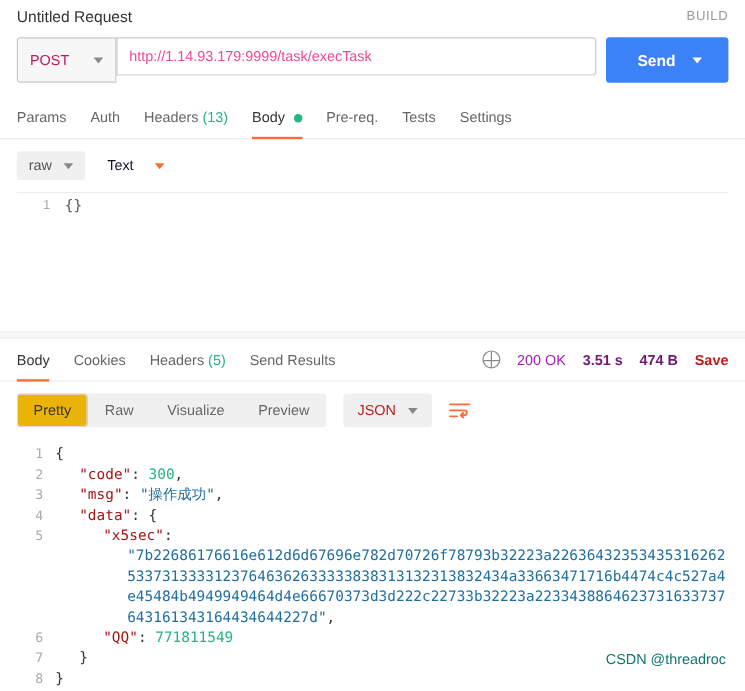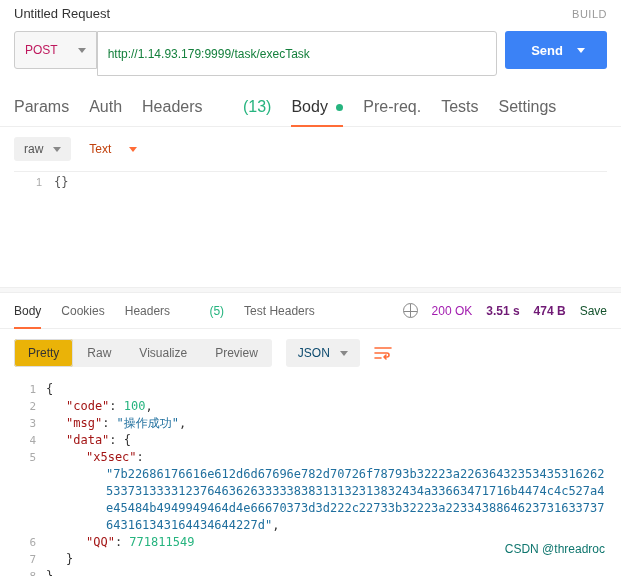--- a/index.html
+++ b/index.html
@@ -4,54 +4,54 @@
 <style>
 * { box-sizing: border-box; margin: 0; padding: 0; }
 body { font-family: -apple-system, "Segoe UI", sans-serif; font-size: 12px; color: #333; background: #fff; width: 621px; height: 576px; overflow: hidden; position: relative; }
 .header { display: flex; justify-content: space-between; align-items: center; padding: 6px 14px 10px; }
 .title { font-size: 13px; color: #333; text-align: right; }
 .build { font-size: 11px; color: #999; letter-spacing: 0.5px; }
 .request-row { display: flex; gap: 8px; padding: 0 14px 14px; align-items: stretch; }
 .method-select { display: flex; align-items: center; gap: 20px; border: 1px solid #ccc; background: #f7f7f7; border-radius: 3px 0 0 3px; padding: 0 10px; height: 38px; cursor: pointer; }
 .method-select span { font-size: 12px; color: #be185d; }
 .caret { width: 0; height: 0; border-left: 4px solid transparent; border-right: 4px solid transparent; border-top: 5px solid #888; }
-.url-input { flex: 1; border: 1px solid #ccc; border-radius: 0 3px 3px 0; padding: 0 10px; height: 45px; font-size: 12px; color: #15803d; background: #fff; margin-left: -8px; }
+.url-input { flex: 1; border: 1px solid #ccc; border-radius: 0 3px 3px 0; padding: 0 10px; height: 32px; font-size: 12px; color: #ec4899; background: #fff; margin-left: -8px; }
 .send-btn { display: flex; align-items: center; background: #3b82f6; color: #fff; border: none; border-radius: 3px; height: 38px; padding: 0 22px 0 26px; font-size: 13px; font-weight: 600; cursor: pointer; gap: 14px; }
 .send-btn .caret { border-top-color: #fff; }
-.tabs { display: flex; gap: 20px; padding: 0 14px; border-bottom: 1px solid #eee; font-size: 16px; }
+.tabs { display: flex; gap: 20px; padding: 0 14px; border-bottom: 1px solid #eee; font-size: 12px; }
 .tab { padding: 8px 0 10px; color: #666; cursor: pointer; position: relative; }
 .tab.active { color: #333; }
 .tab.active::after { content: ""; position: absolute; left: 0; right: 0; bottom: -1px; height: 2px; background: #ff6c37; }
-.count { color: #26b47f; margin-left: 36px; }
+.count { color: #26b47f; }
 .dot { display: inline-block; width: 7px; height: 7px; border-radius: 50%; background: #26b47f; margin-left: 4px; vertical-align: middle; }
 .subbar { display: flex; align-items: center; gap: 18px; padding: 10px 14px; }
 .raw-dd { display: flex; align-items: center; gap: 10px; background: #f0f0f0; border-radius: 3px; padding: 5px 10px; color: #555; cursor: pointer; }
-.text-dd { display: flex; align-items: center; gap: 18px; color: #c2410c; cursor: pointer; }
+.text-dd { display: flex; align-items: center; gap: 18px; color: #0f172a; cursor: pointer; }
 .text-dd .caret { border-top-color: #ff6c37; }
 .editor { border-top: 1px solid #eee; margin: 0 14px; height: 110px; overflow: hidden; }
 .editor-line { display: flex; }
 .gutter { width: 40px; text-align: right; padding-right: 12px; color: #aaa; font-size: 11px; line-height: 20px; }
 .code { font-family: Consolas, Menlo, monospace; font-size: 12px; line-height: 20px; color: #555; }
 .divider { height: 6px; background: #f7f7f7; border-top: 1px solid #eee; border-bottom: 1px solid #eee; margin-top: 6px; }
 .resp-header { display: flex; align-items: center; padding: 10px 14px 0; gap: 20px; border-bottom: 1px solid #eee; font-size: 12px; }
 .resp-tab { padding-bottom: 10px; color: #666; cursor: pointer; position: relative; }
 .resp-tab.active { color: #333; }
 .resp-tab.active::after { content: ""; position: absolute; left: 0; right: 0; bottom: -1px; height: 2px; background: #ff6c37; }
 .resp-meta { margin-left: auto; display: flex; align-items: center; gap: 14px; color: #666; padding-bottom: 10px; }
 .globe { width: 15px; height: 15px; border: 1px solid #888; border-radius: 50%; position: relative; }
 .globe::before { content: ""; position: absolute; left: 50%; top: 0; bottom: 0; width: 1px; background: #888; }
 .globe::after { content: ""; position: absolute; top: 50%; left: 0; right: 0; height: 1px; background: #888; }
 .status-ok { color: #a21caf; }
 .time, .size { color: #701a75; font-weight: bold; }
-.save { color: #14532d; cursor: pointer; }
+.save { color: #b91c1c; cursor: pointer; font-weight: bold; }
 .view-row { display: flex; align-items: center; gap: 0; padding: 10px 14px; }
 .btn-group { display: flex; background: #f0f0f0; border-radius: 3px; overflow: hidden; }
 .btn-group .vbtn { padding: 7px 14px; color: #666; cursor: pointer; font-size: 12px; }
 .btn-group .vbtn.active { background: #eab308; color: #333; box-shadow: inset 0 0 0 1px #ddd; border-radius: 3px; }
-.json-dd { display: flex; align-items: center; gap: 10px; background: #f0f0f0; border-radius: 3px; padding: 7px 12px; margin-left: 14px; color: #0c4a6e; cursor: pointer; }
+.json-dd { display: flex; align-items: center; gap: 10px; background: #f0f0f0; border-radius: 3px; padding: 7px 12px; margin-left: 14px; color: #b91c1c; cursor: pointer; }
 .wrap-icon { margin-left: 14px; cursor: pointer; }
 .wrap-icon svg { display: block; }
 .resp-body { padding: 4px 14px; font-family: Consolas, Menlo, monospace; font-size: 12px; }
 .rline { display: flex; align-items: flex-start; }
 .rgutter { width: 32px; text-align: right; padding-right: 10px; color: #aaa; font-size: 11px; line-height: 17px; }
 .rcode { flex: 1; line-height: 17px; white-space: pre-wrap; word-break: break-all; }
 .key { color: #a31515; }
 .punct { color: #333; }
 .num { color: #26b47f; }
 .str { color: #1f6f9e; }
@@ -116,21 +116,21 @@
 
 <div class="divider"></div>
 
 <div class="resp-header">
   <div class="resp-tab active">Body</div>
   <div class="resp-tab">Cookies</div>
   <div class="resp-tab">
     <span>Headers</span>
     <span class="count">(5)</span>
   </div>
-  <div class="resp-tab">Test Headers</div>
+  <div class="resp-tab">Send Results</div>
   <div class="resp-meta">
     <span class="globe"></span>
     <span class="status-ok">200 OK</span>
     <span class="time">3.51 s</span>
     <span class="size">474 B</span>
     <span class="save">Save</span>
   </div>
 </div>
 
 <div class="view-row">
@@ -151,21 +151,21 @@
   </span>
 </div>
 
 <div class="resp-body">
   <div class="rline">
       <div class="rgutter">1</div>
       <div class="rcode"><span class="punct">{</span></div>
     </div>
   <div class="rline">
       <div class="rgutter">2</div>
-      <div class="rcode indent1"><span class="key">"code"</span><span class="punct">: </span><span class="num">100</span><span class="punct">,</span></div>
+      <div class="rcode indent1"><span class="key">"code"</span><span class="punct">: </span><span class="num">300</span><span class="punct">,</span></div>
     </div>
   <div class="rline">
       <div class="rgutter">3</div>
       <div class="rcode indent1"><span class="key">"msg"</span><span class="punct">: </span><span class="str">"操作成功"</span><span class="punct">,</span></div>
     </div>
   <div class="rline">
       <div class="rgutter">4</div>
       <div class="rcode indent1"><span class="key">"data"</span><span class="punct">: </span><span class="punct">{</span></div>
     </div>
   <div class="rline">

